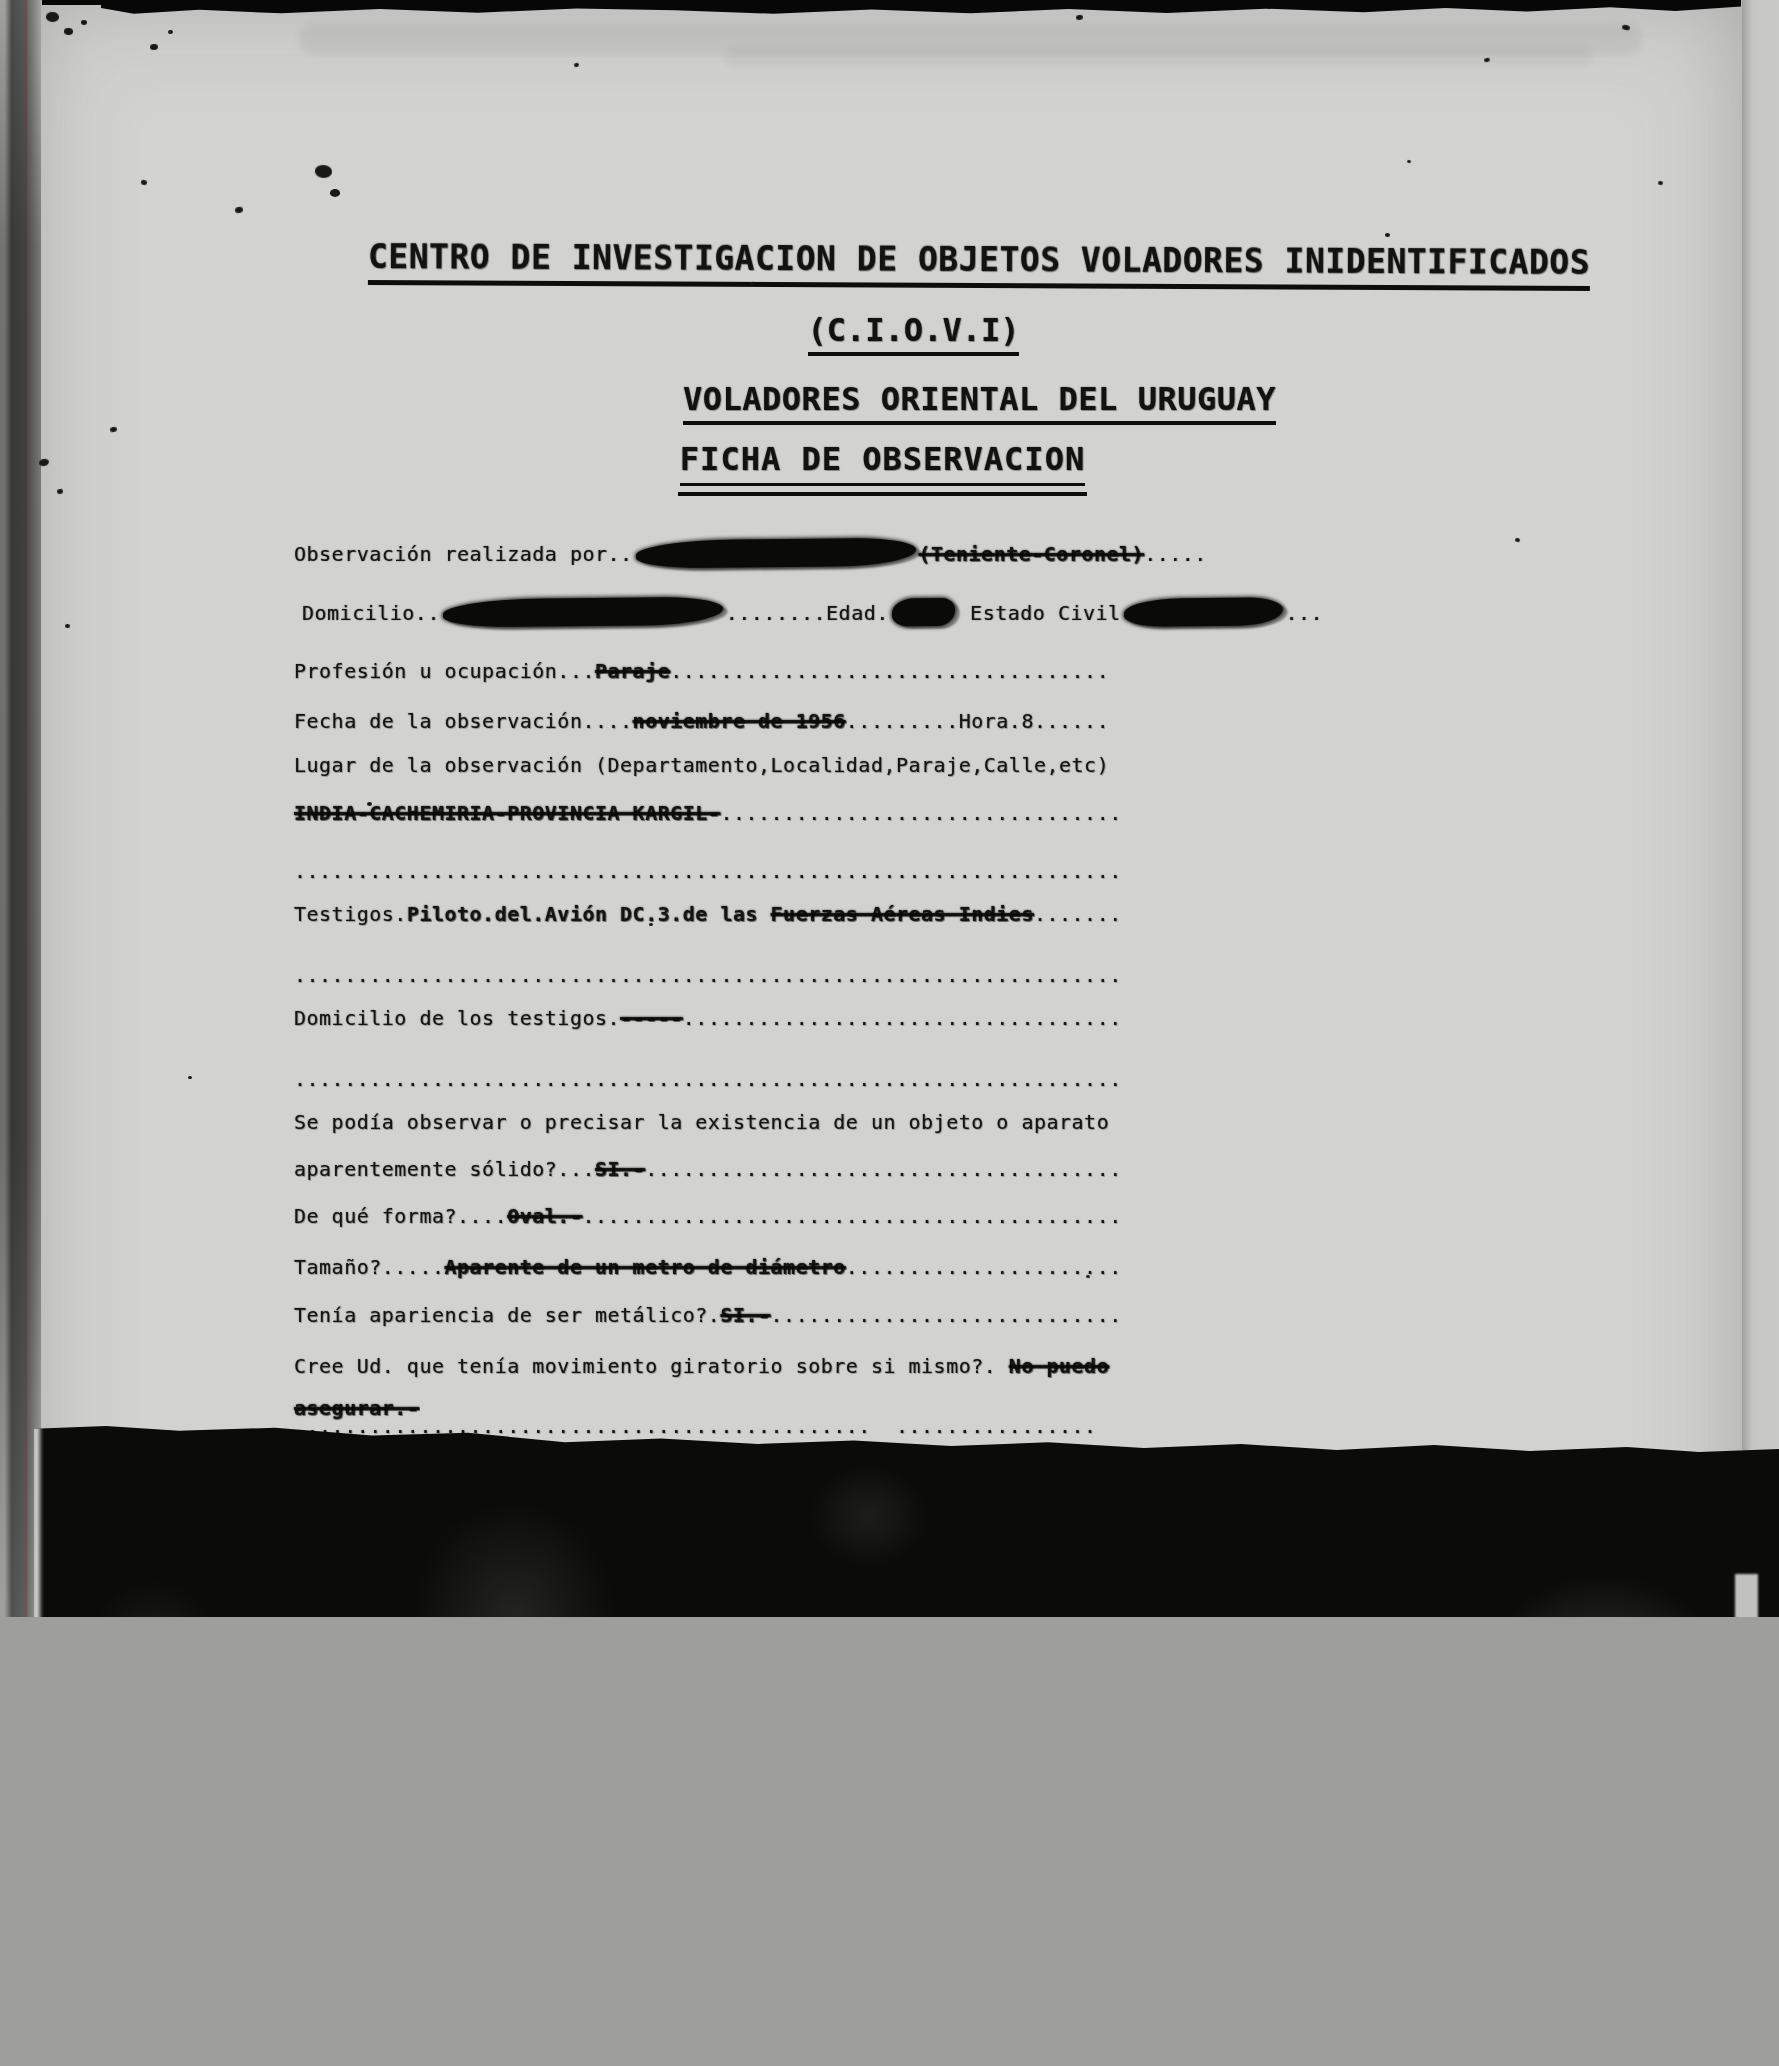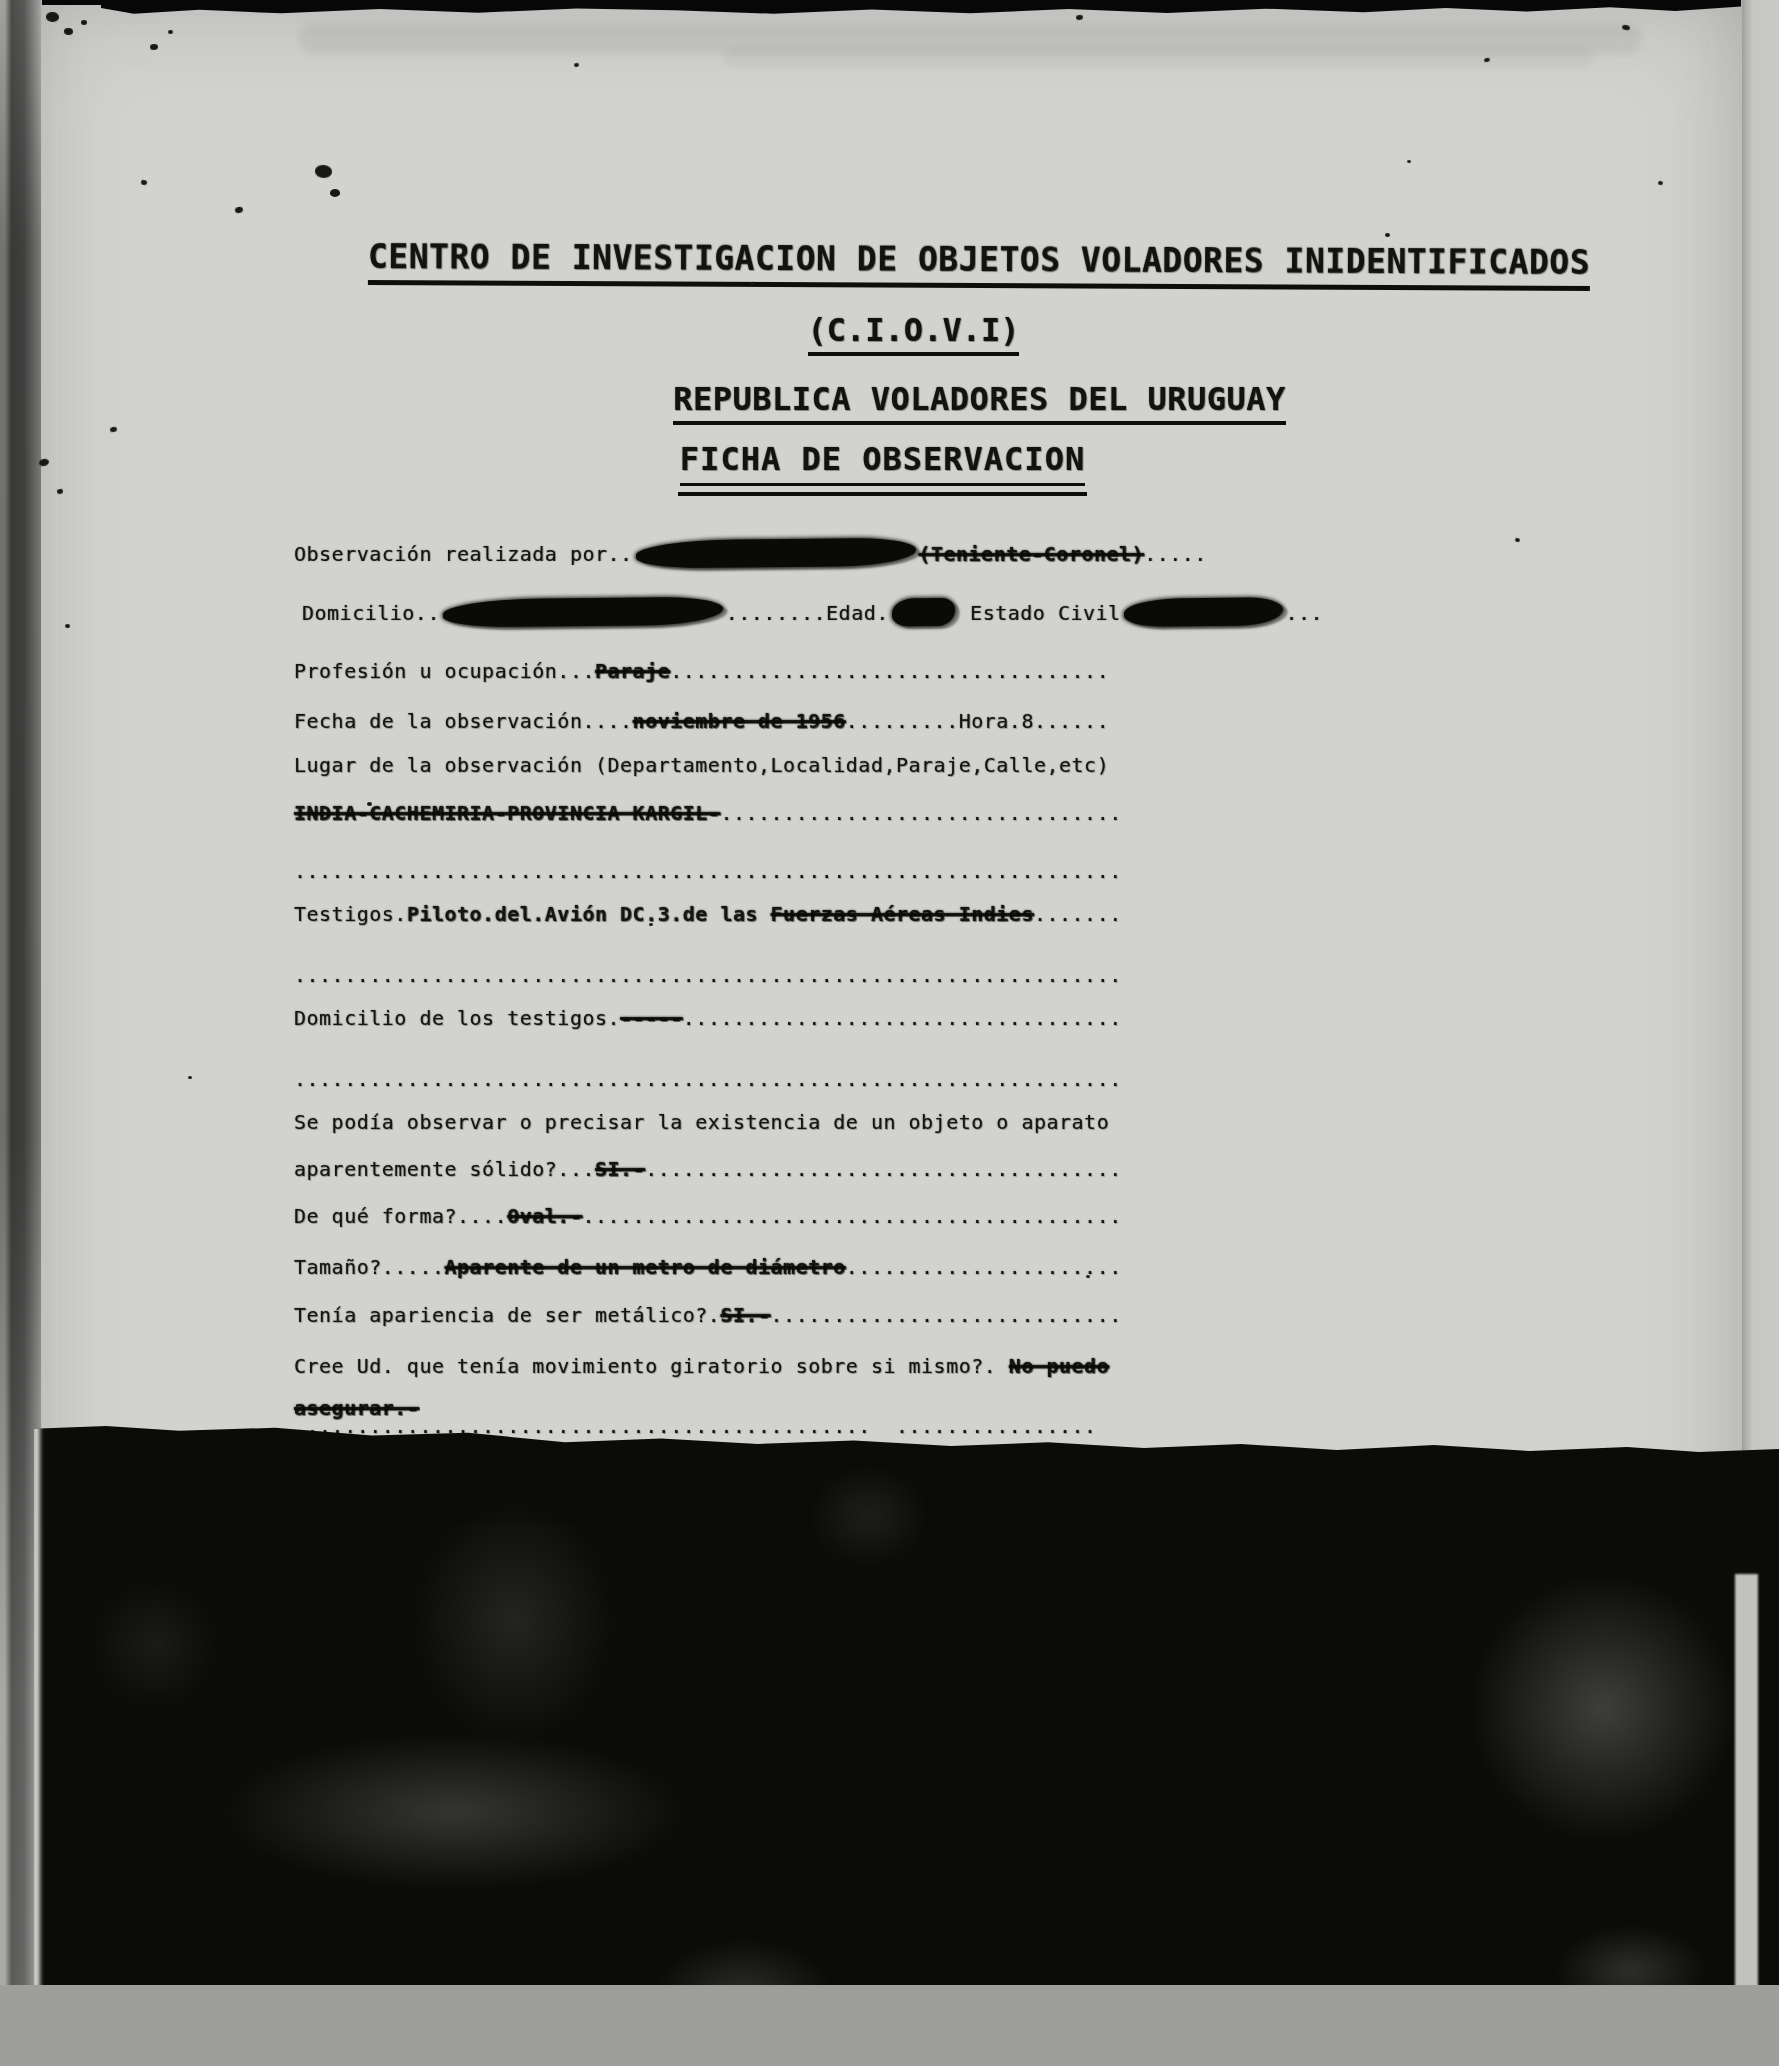--- a/index.html
+++ b/index.html
@@ -1,17 +1,17 @@
 <!DOCTYPE html>
 <html style="font-size:7.7px"><head>
 <meta charset="utf-8">
 <style>
   html,body{margin:0;padding:0;background:#9e9e9c;}
-  #scan{position:relative;width:1780px;height:1985px;overflow:hidden;
-        background:#f9a8d4;font-family:"DejaVu Sans Mono",monospace;}
+  #scan{position:relative;width:1780px;height:1617px;overflow:hidden;
+        background:#c2410c;font-family:"DejaVu Sans Mono",monospace;}
   
   #paper{position:absolute;left:26.5px;top:0;width:1716px;height:2066px;
          background:#d2d2d0;
          box-shadow:inset 0 0 106px rgba(110,110,108,.30), inset 0 -19.3px 58px rgba(120,120,118,.18);}
   
   #right-strip{position:absolute;left:1742px;top:0;width:38px;height:2066px;
          background:linear-gradient(to right,#9f9f9d 0,#c6c6c4 10.6px,#c9c9c7 100%);}
   
   #gutter{position:absolute;left:0;top:0;width:41px;height:2066px;
          background:
@@ -71,21 +71,21 @@
 
   <div class="ghost" style="left:299px;top:23px;width:1342px;height:32px;"></div>
   <div class="ghost" style="left:724px;top:46px;width:869px;height:22px;opacity:.7;"></div>
 
   <div class="topbar" id="topbar-main"></div>
   <div class="topbar" id="topbar-left"></div>
 
   <div id="header">
     <div class="hline" id="h-title"><span>CENTRO DE INVESTIGACION DE OBJETOS VOLADORES INIDENTIFICADOS</span></div>
     <div class="hline" id="h-acr"><span>(C.I.O.V.I)</span></div>
-    <div class="hline" id="h-country"><span>REPUBLICA VOLADORES DEL URUGUAY</span></div>
+    <div class="hline" id="h-country"><span>VOLADORES ORIENTAL DEL URUGUAY</span></div>
     <div class="hline" id="h-form"><span>FICHA   DE   OBSERVACION</span></div>
   </div>
 
   <div id="lines">
       <div class="line" style="top: 541px;"><span class="t">Observación realizada por..</span><span class="redact" style="width: 280px;"></span><span class="s">(Teniente-Coronel)</span><span class="t">.....</span></div>
       <div class="line" style="top: 600px; margin-left: 8px;"><span class="t">Domicilio..</span><span class="redact" style="width: 280px;"></span><span class="t">........Edad.</span><span class="redact" style="width: 63px;"></span><span class="t"> Estado Civil</span><span class="redact" style="width: 159px;"></span><span class="t">...</span></div>
       <div class="line" style="top: 659px;"><span class="t">Profesión u ocupación...</span><span class="s">Paraje</span><span class="t">...................................</span></div>
       <div class="line" style="top: 709px;"><span class="t">Fecha de la observación....</span><span class="s">noviembre de 1956</span><span class="t">.........Hora.8......</span></div>
       <div class="line" style="top: 753px;"><span class="t">Lugar de la observación (Departamento,Localidad,Paraje,Calle,etc)</span></div>
       <div class="line" style="top: 801px;"><span class="s">INDIA-CACHEMIRIA-PROVINCIA KARGIL-</span><span class="t">................................</span></div>

